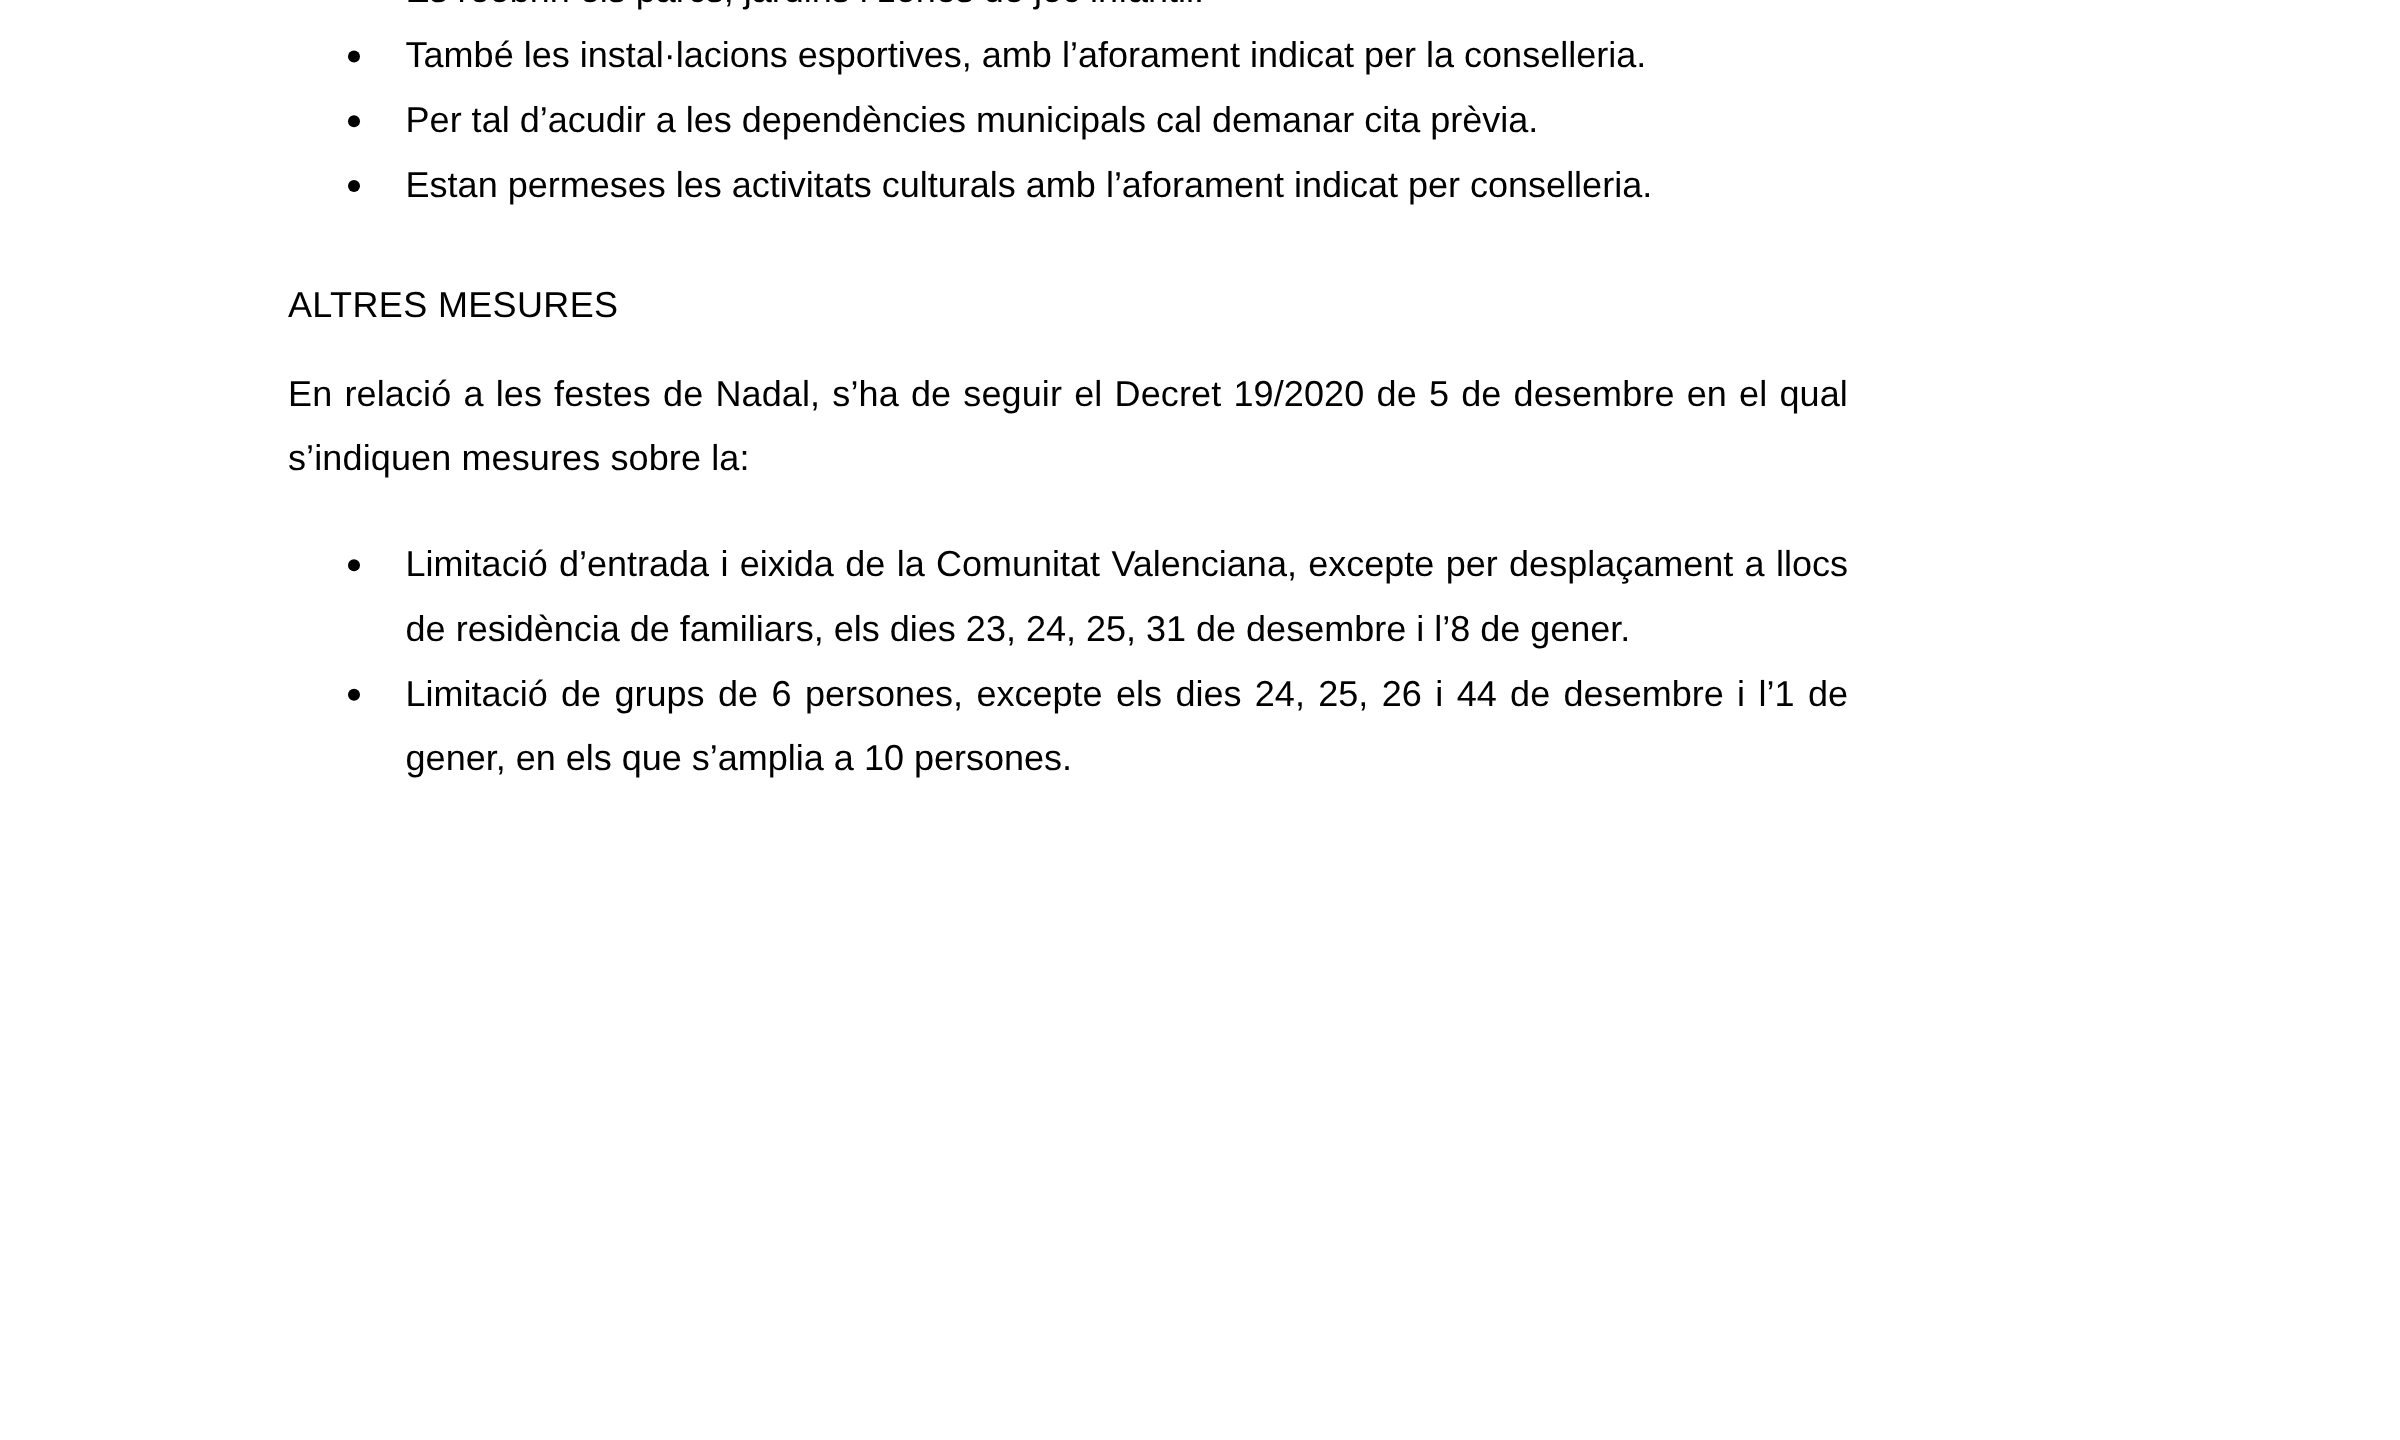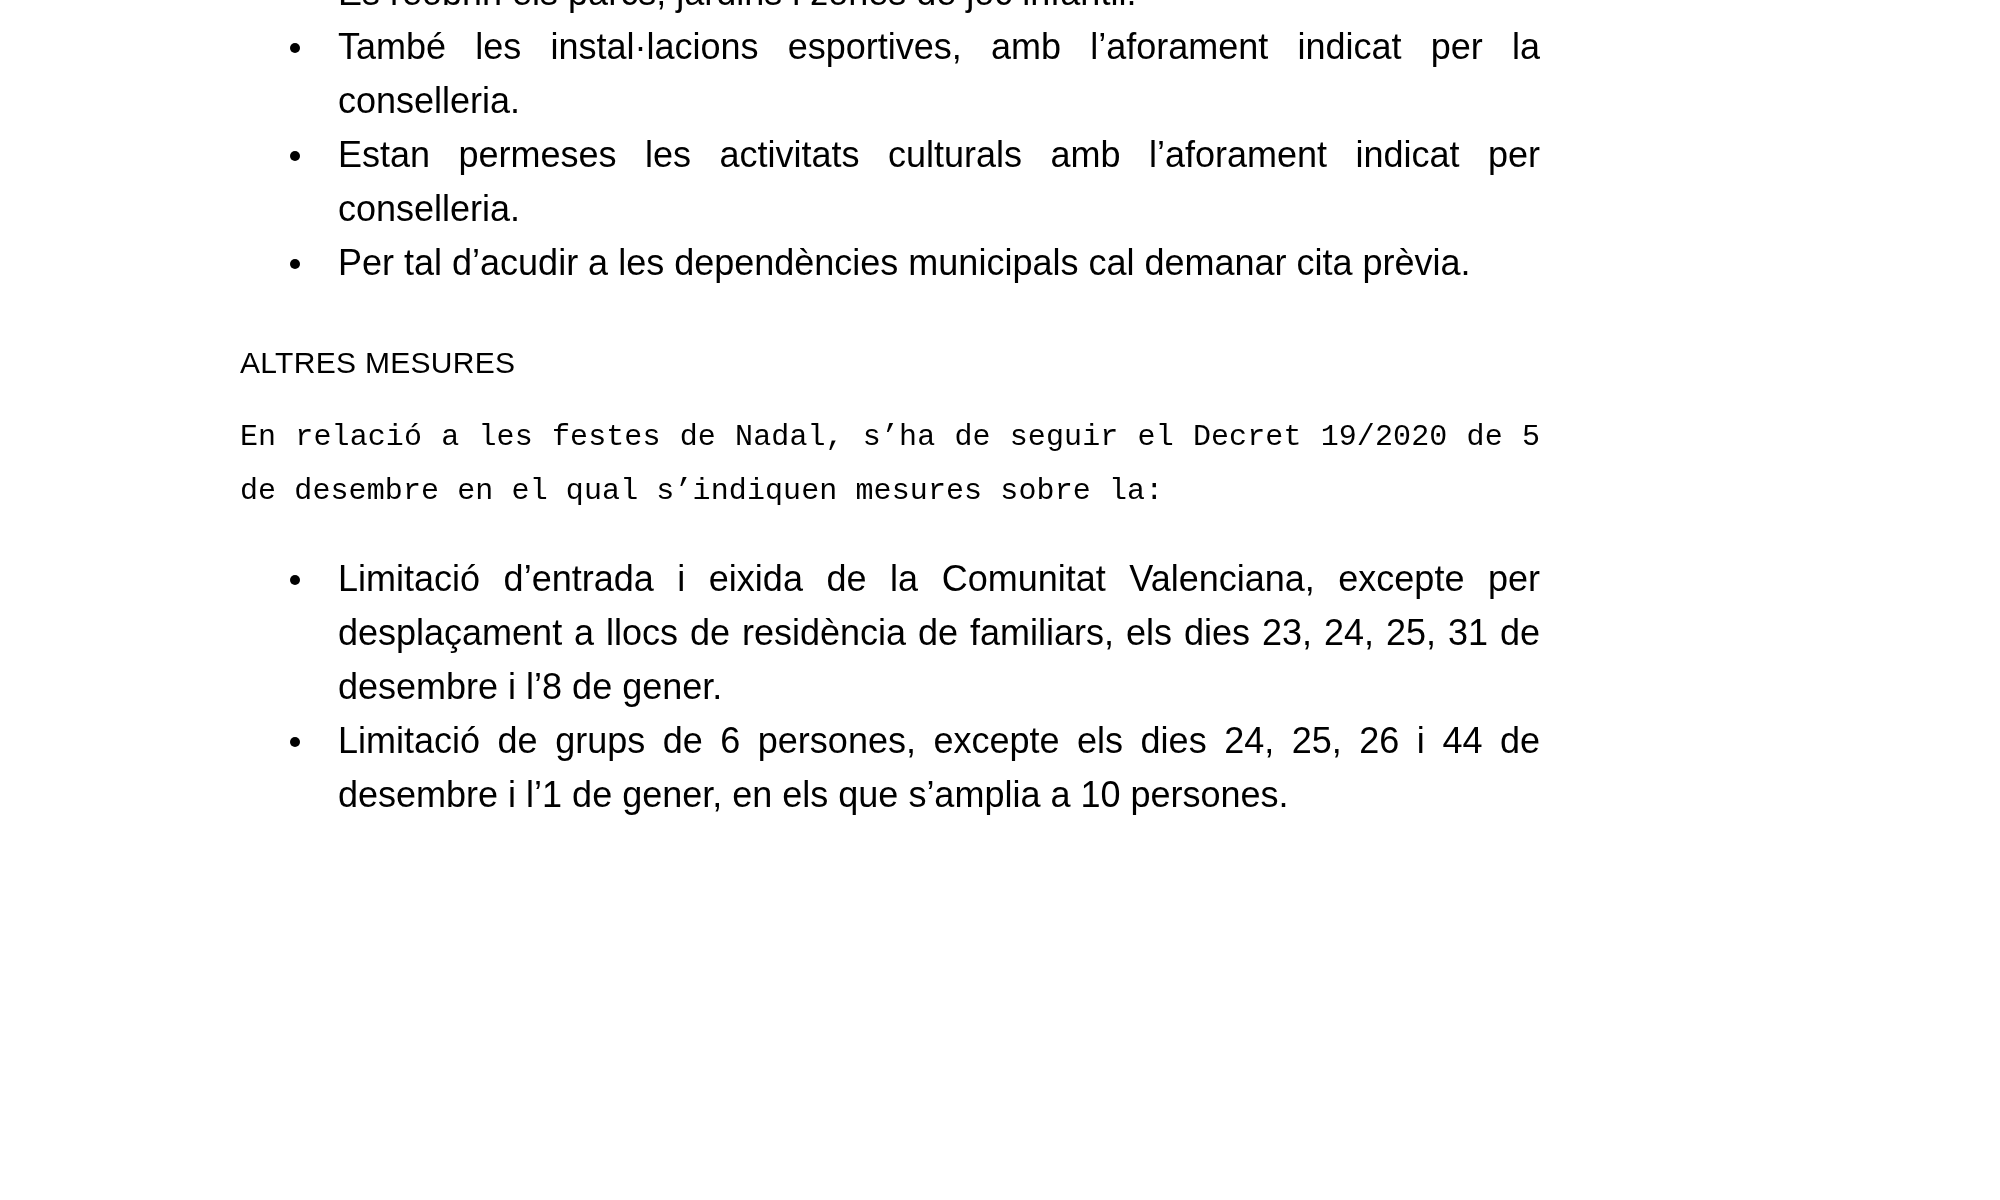--- a/index.html
+++ b/index.html
@@ -26,40 +26,39 @@
   }
 
   
   .para {
     font-size: 30px;
     line-height: 54px;
     text-align: justify;
     text-justify: inter-word;
     margin: 0;
     letter-spacing: 0.1px;
-    font-family: Liberation Mono, monospace;
   }
 
   .heading {
     font-size: 30px;
     line-height: 54px;
     font-weight: normal;
     margin: 0;
     letter-spacing: 0.3px;
   }
 
   
   .bullets {
     list-style: none;
     margin: 0;
     padding: 0;
   }
   .bullet-item {
     position: relative;
-    font-size: 36px;
+    font-size: 30px;
     line-height: 54px;
     text-align: justify;
     text-justify: inter-word;
     padding-left: 98px;
     margin: 0;
   }
   .bullet-item .dot {
     position: absolute;
     left: 48px;
     top: 0;
@@ -107,25 +106,25 @@
     <li class="bullet-item">
       <span class="dot"></span>
       <span class="txt">Es reobrin els parcs, jardins i zones de joc infantil.</span>
     </li>
     <li class="bullet-item">
       <span class="dot"></span>
       <span class="txt">També les instal·lacions esportives, amb l’aforament indicat per la conselleria.</span>
     </li>
     <li class="bullet-item">
       <span class="dot"></span>
-      <span class="txt">Estan permeses les activitats culturals amb l’aforament indicat per conselleria.</span>
+      <span class="txt">Per tal d’acudir a les dependències municipals cal demanar cita prèvia.</span>
     </li>
     <li class="bullet-item">
       <span class="dot"></span>
-      <span class="txt">Per tal d’acudir a les dependències municipals cal demanar cita prèvia.</span>
+      <span class="txt">Estan permeses les activitats culturals amb l’aforament indicat per conselleria.</span>
     </li>
   </ul>
 
   <div class="gap-lg"></div>
 
   <h2 class="heading">ALTRES MESURES</h2>
 
   <div class="gap-sm"></div>
 
   <p class="para">En relació a les festes de Nadal, s’ha de seguir el Decret 19/2020 de 5 de desembre en el qual s’indiquen mesures sobre la:</p>

